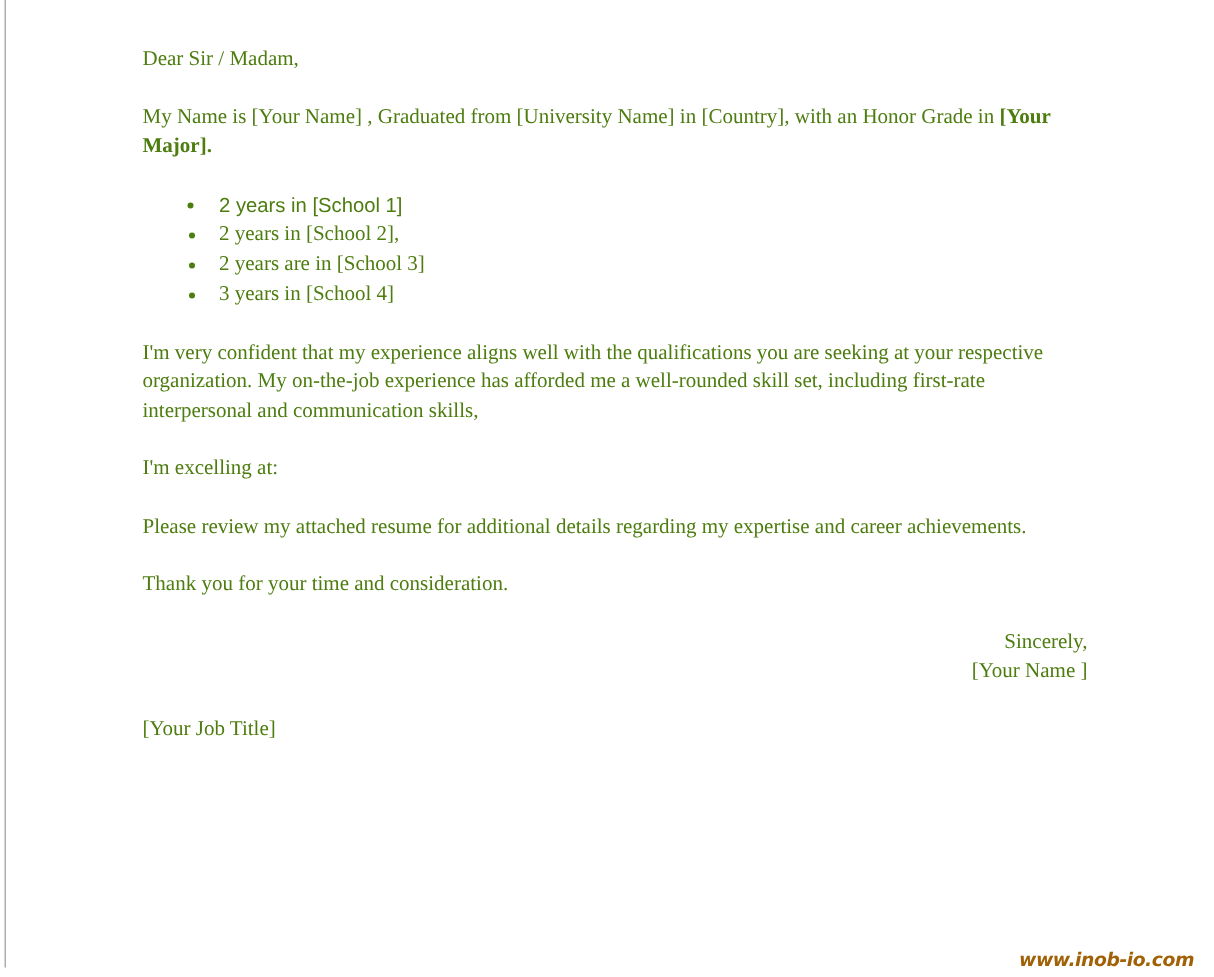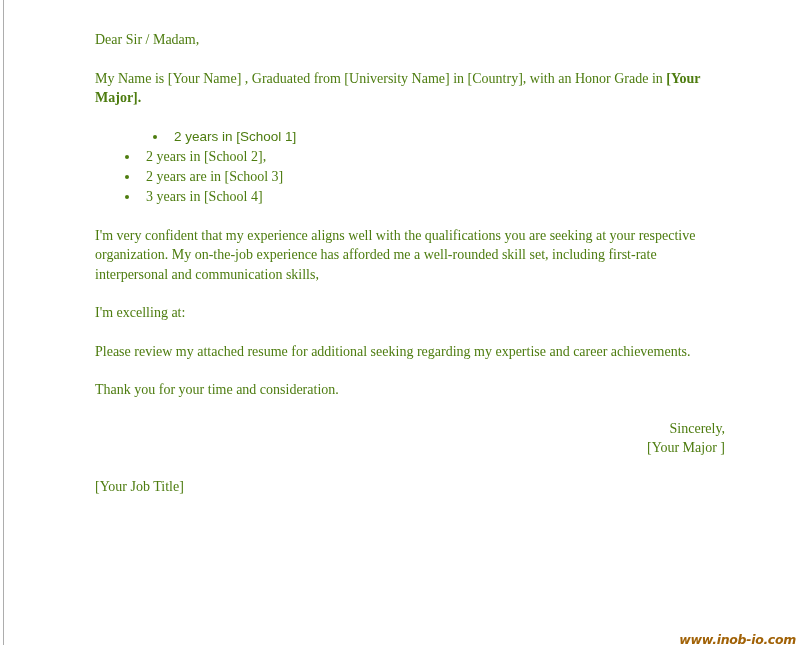--- a/index.html
+++ b/index.html
@@ -37,21 +37,20 @@
   }
   ul.skills-list {
     margin: 0 0 19px 0;
     padding: 0 0 0 97px;
     list-style: disc outside;
   }
   ul li { margin: 0; padding: 0 0 0 6px; line-height: 20px; }
   li.sans-item {
     font-family: "Liberation Sans", sans-serif;
     font-size: 13.5px;
-    margin-left: 28px;
   }
   .signature-block { margin: 0 0 19px 0; text-align: right; }
   .watermark {
     position: absolute;
     right: 13px;
     bottom: 4px;
     font-family: "DejaVu Sans", sans-serif;
     font-size: 12.5px;
     font-weight: bold;
     font-style: italic;
@@ -76,26 +75,26 @@
     <li>2 years in [School 2],</li>
     <li>2 years are in [School 3]</li>
     <li>3 years in [School 4]</li>
   </ul>
 
   <p>I'm very confident that my experience aligns well with the qualifications you are seeking at your respective organization. My on-the-job experience has afforded me a well-rounded skill set, including first-rate interpersonal and communication skills,</p>
 
   <p>I'm excelling at:</p>
 
 
-  <p>Please review my attached resume for additional seeking regarding my expertise and career achievements.</p>
+  <p>Please review my attached resume for additional details regarding my expertise and career achievements.</p>
 
   <p>Thank you for your time and consideration.</p>
 
   <p class="signature-block">
     <span>Sincerely,</span><br>
-    <span>[Your Major ]</span>
+    <span>[Your Name ]</span>
   </p>
 
   <p>[Your Job Title]</p>
 
 </div>
 
 <div class="watermark">www.inob-io.com</div>
 
 </body></html>

